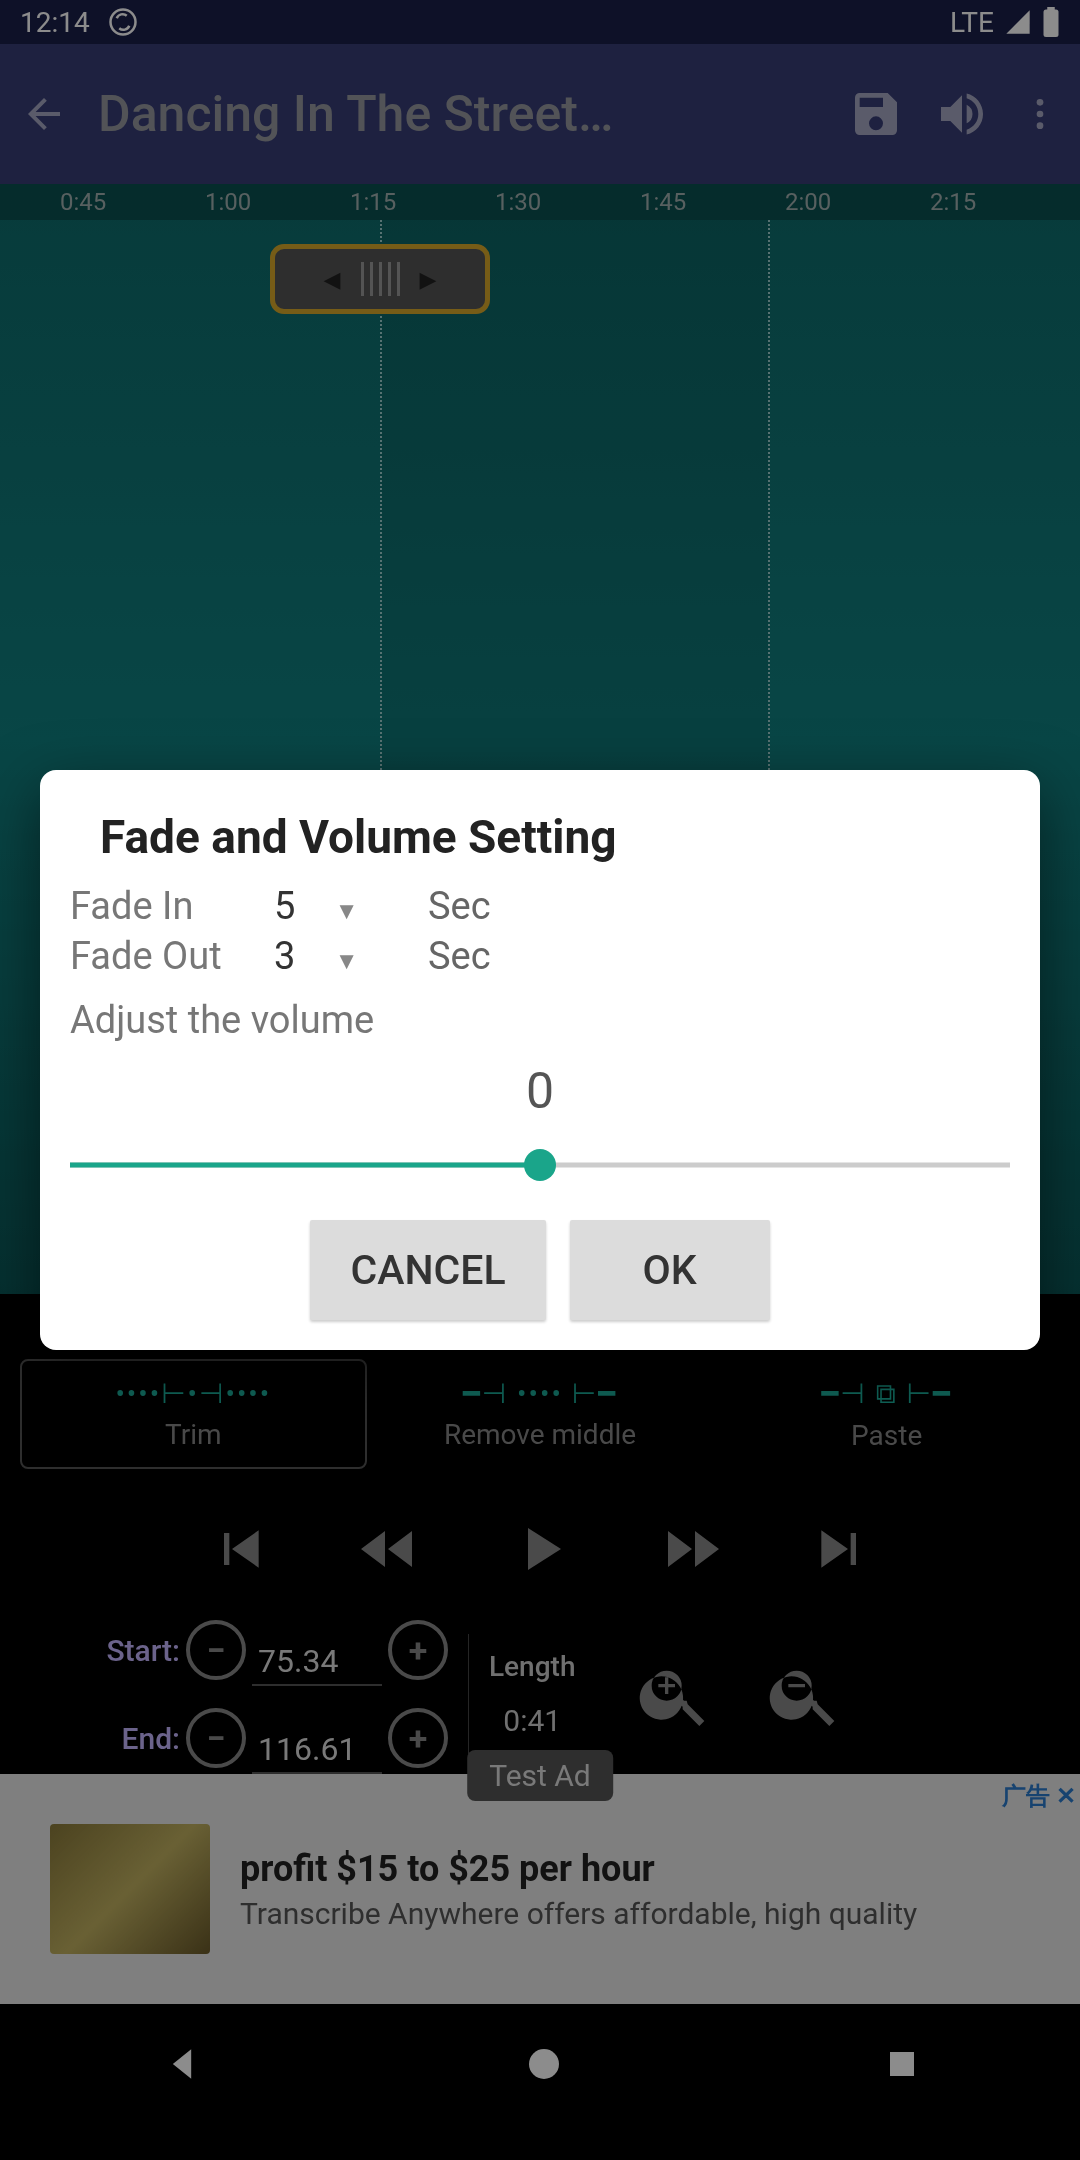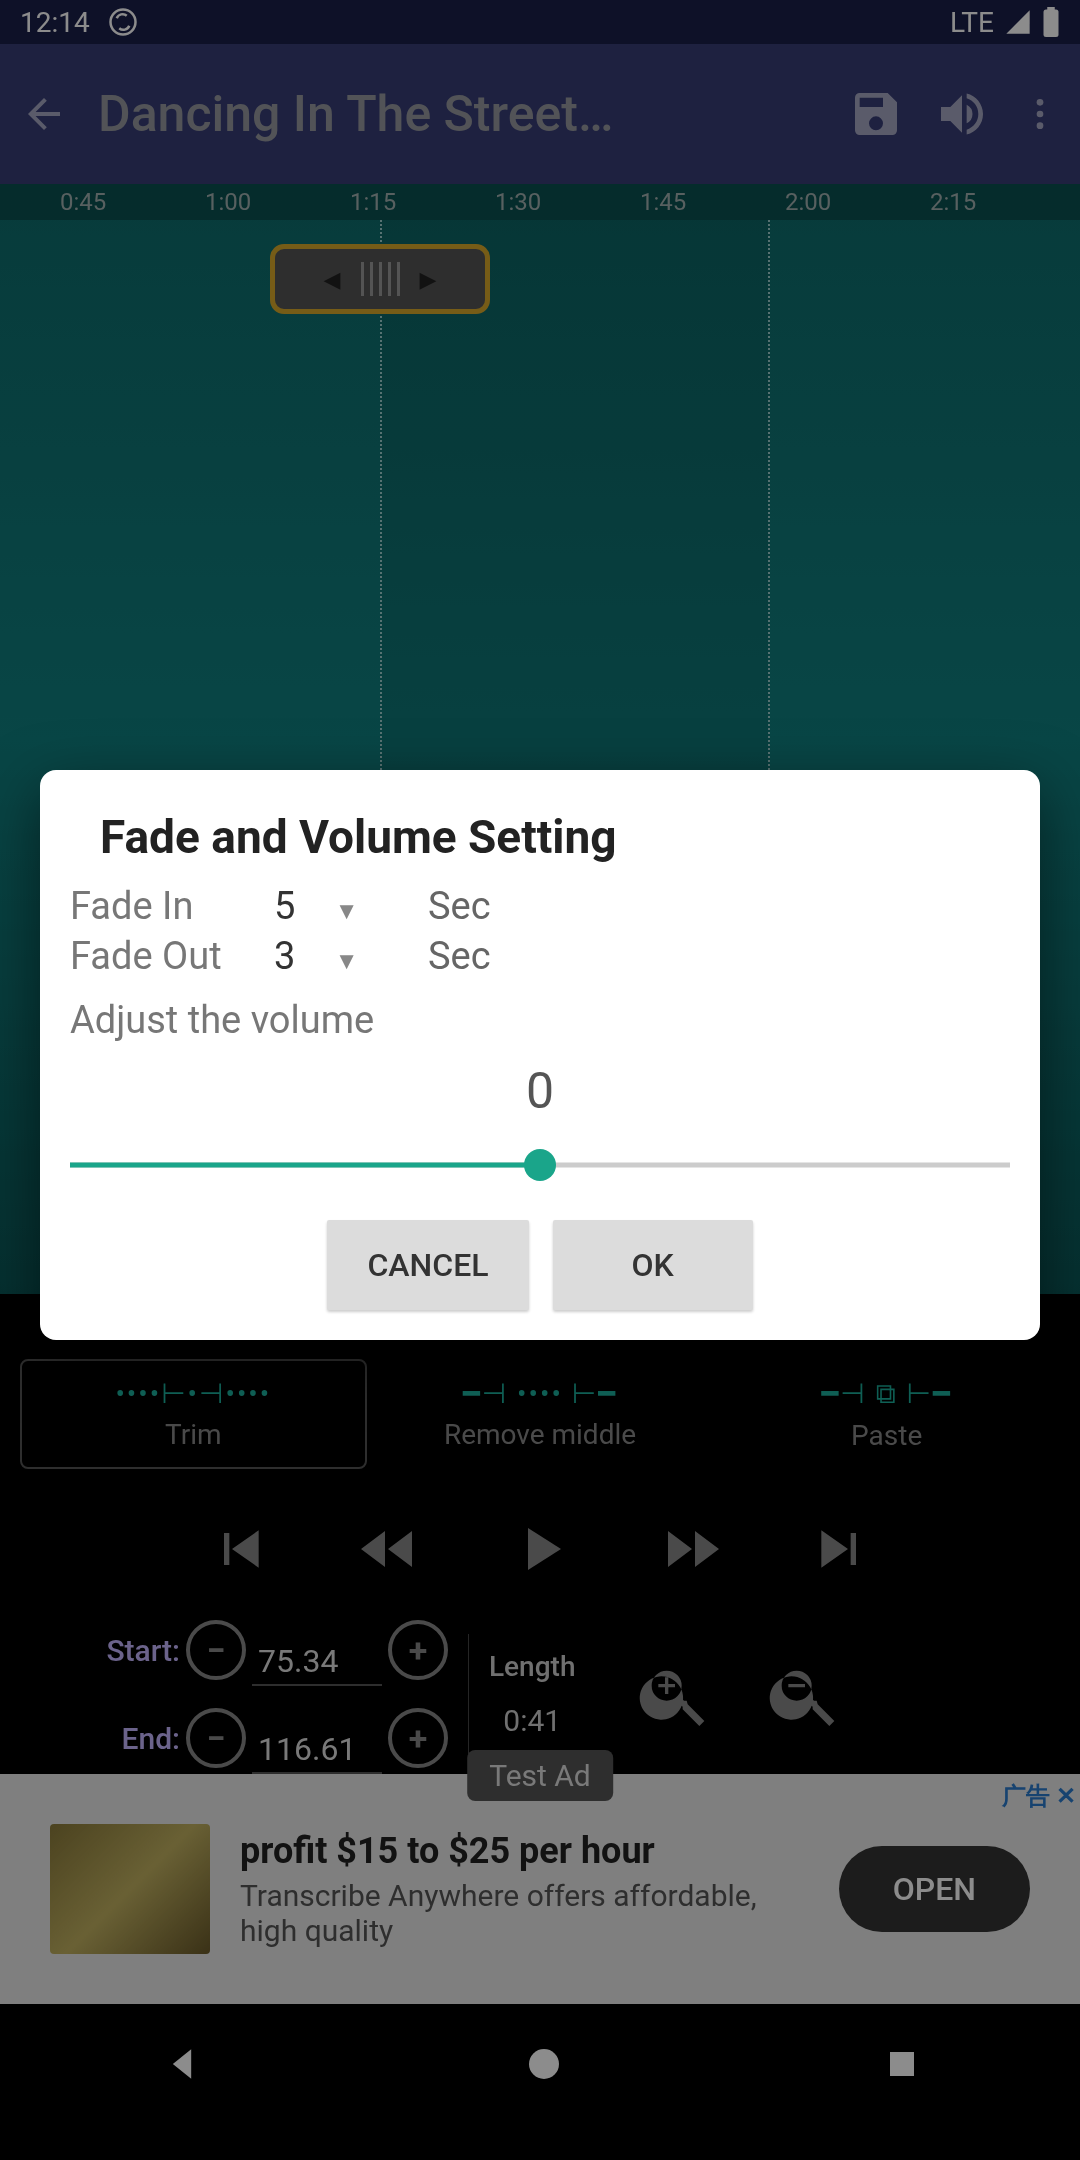--- a/index.html
+++ b/index.html
@@ -184,21 +184,21 @@
   .fade-select { width: 120px; color: #333; position: relative; padding-left: 10px; }
   .fade-caret { color: #888; font-size: 24px; margin-left: 30px; }
   .fade-unit { margin-left: 30px; color: #666; }
   .adjust-label { font-size: 38px; color: #777; margin-top: 20px; }
   .vol-value { text-align: center; font-size: 50px; color: #555; margin-top: 20px; }
   .slider { position: relative; height: 50px; margin: 20px 0 30px 0; }
   .slider-track { position: absolute; top: 50%; left: 0; right: 0; height: 5px; background: #ccc; transform: translateY(-50%); }
   .slider-fill { position: absolute; top: 50%; left: 0; width: 50%; height: 5px; background: #1aa58a; transform: translateY(-50%); }
   .slider-thumb { position: absolute; top: 50%; left: 50%; width: 32px; height: 32px; background: #1aa58a; border-radius: 50%; transform: translate(-50%,-50%); }
   .dialog-buttons { display: flex; justify-content: center; gap: 24px; }
-  .dialog-btn { background: #dcdcdc; color: #333; font-size: 32px; font-weight: 500; padding: 26px 40px; min-width: 200px; text-align: center; border-radius: 2px; box-shadow: 0 2px 3px rgba(0,0,0,0.2); }
+  .dialog-btn { background: #dcdcdc; color: #333; font-size: 41px; font-weight: 500; padding: 26px 40px; min-width: 200px; text-align: center; border-radius: 2px; box-shadow: 0 2px 3px rgba(0,0,0,0.2); }
 </style>
 </head>
 <body>
 
 <div class="status-bar">
   <div class="status-left">
     <span>12:14</span>
     <svg width="30" height="30" viewBox="0 0 24 24" fill="none" stroke="#fff" stroke-width="2">
         <circle cx="12" cy="12" r="10"></circle>
         <path d="M7 9a5 5 0 0 1 8-2M17 15a5 5 0 0 1-8 2"></path>
@@ -321,21 +321,20 @@
 </div>
 
 <div class="ad-area">
   <div class="ad-badge">Test Ad</div>
   <div class="ad-close"><span>广告</span> ✕</div>
   <div class="ad-img"></div>
   <div class="ad-text">
     <div class="ad-title">profit $15 to $25 per hour</div>
     <div class="ad-desc">Transcribe Anywhere offers affordable, high quality</div>
   </div>
-  <div class="ad-open">OPEN</div>
 </div>
 
 <div class="nav-bar">
   <svg width="44" height="44" viewBox="0 0 24 24" fill="#fff">
       <path d="M17 4l-10 8 10 8z"></path>
     </svg>
   <svg width="40" height="40" viewBox="0 0 24 24" fill="#fff">
       <circle cx="12" cy="12" r="9"></circle>
     </svg>
   <svg width="36" height="36" viewBox="0 0 24 24" fill="#fff">

